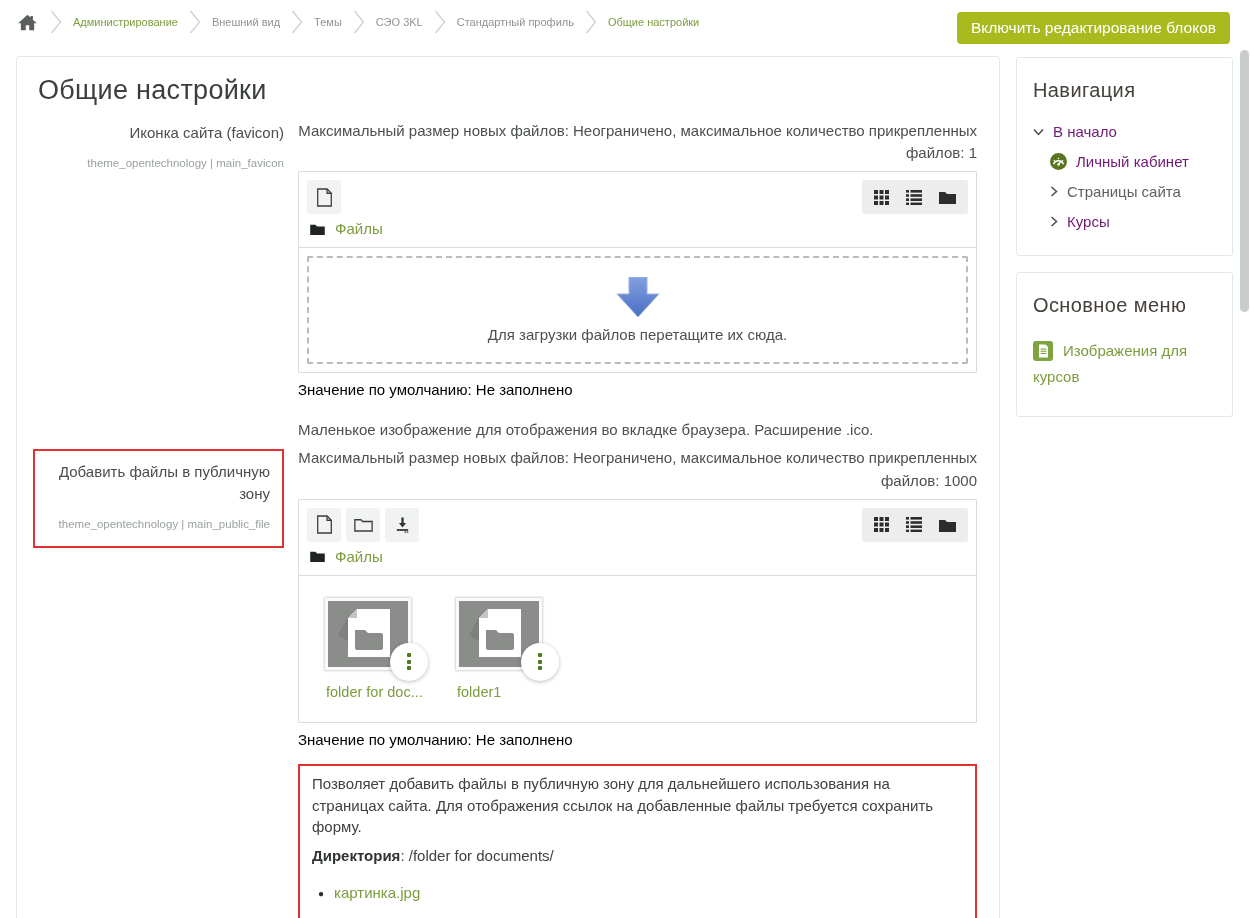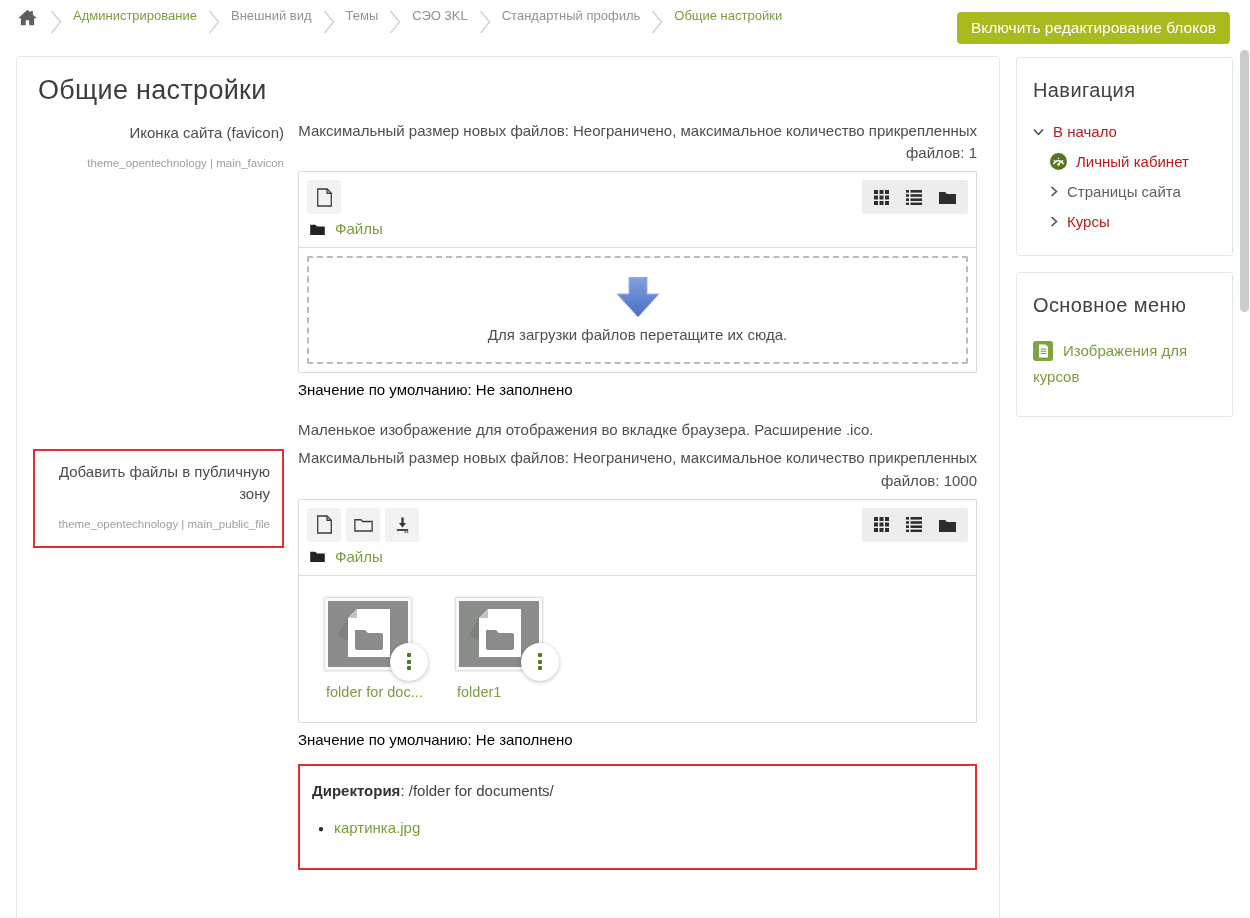--- a/index.html
+++ b/index.html
@@ -9,21 +9,21 @@
     font-weight: 300;
     background: #ffffff;
     color: #4c504f;
     position: relative;
     overflow: hidden;
   }
   svg { display:block; }
 
   
   .header { position:absolute; top:0; left:0; width:1250px; height:44px; background:#fff; }
-  .breadcrumb { display:flex; gap:9px; padding:8px 0 0 16px; font-size:13px; }
+  .breadcrumb { display:flex; align-items:center; gap:9px; padding:8px 0 0 16px; font-size:11px; }
   .bc-sep { margin:0 2px; }
   .bc-link { color:#7d9c3e; text-decoration:none; cursor:pointer; }
   .bc-plain { color:#8f9493; }
   .bc-current { color:#7d9c3e; }
   .home-btn { cursor:pointer; padding:1px 2px; }
   .edit-btn {
     position:absolute; top:12px; right:20px;
     background:#a9ba1f; color:#ffffff; border:none; border-radius:4px;
     font-family:"Liberation Sans",sans-serif; font-weight:300;
     font-size:15.5px; padding:7px 14px; cursor:pointer;
@@ -101,21 +101,21 @@
   .file-link { color:#7d9c3e; cursor:pointer; }
 
   
   .sidebar { position:absolute; left:1016px; top:57px; width:217px; }
   .side-card { background:#fff; border:1px solid #e5e7e7; border-radius:3px; padding:21px 16px 22px; }
   .side-card + .side-card { margin-top:16px; }
   .side-title { font-size:20px; font-weight:300; color:#45413c; letter-spacing:.4px; margin:0 0 21px; }
   .nav-item { display:flex; align-items:center; gap:9px; font-size:15px; margin-bottom:13px; cursor:pointer; }
   .nav-item:last-child { margin-bottom:3px; }
   .indent { padding-left:17px; }
-  .green { color:#b91c1c; }
+  .green { color:#701a75; }
   .gray-link { color:#5d615f; }
   .menu-item { font-size:15px; color:#7d9c3e; line-height:1.75; margin-bottom:3px; cursor:pointer; }
   .menu-icon { display:inline-block; width:20px; height:20px; border-radius:3px; vertical-align:-5px; margin-right:10px; }
 
   
   .scroll-thumb { position:absolute; left:1240px; top:50px; width:9px; height:262px; background:#c9cccc; border-radius:5px; cursor:grab; }
 </style>
 </head>
 <body>
 
@@ -358,20 +358,21 @@
               <div class="tile-name">folder1</div>
             </div>
 
           </div>
         </div>
       </div>
 
       <div class="default-text">Значение по умолчанию: Не заполнено</div>
 
       <div class="help-box">
+        <p>Позволяет добавить файлы в публичную зону для дальнейшего использования на страницах сайта. Для отображения ссылок на добавленные файлы требуется сохранить форму.</p>
         <div class="dir-line">
           <span class="dir-label">Директория</span><span>: /folder for documents/</span>
         </div>
         <ul>
           <li><span class="file-link">картинка.jpg</span></li>
         </ul>
 
       </div>
     </div>
   </div>

